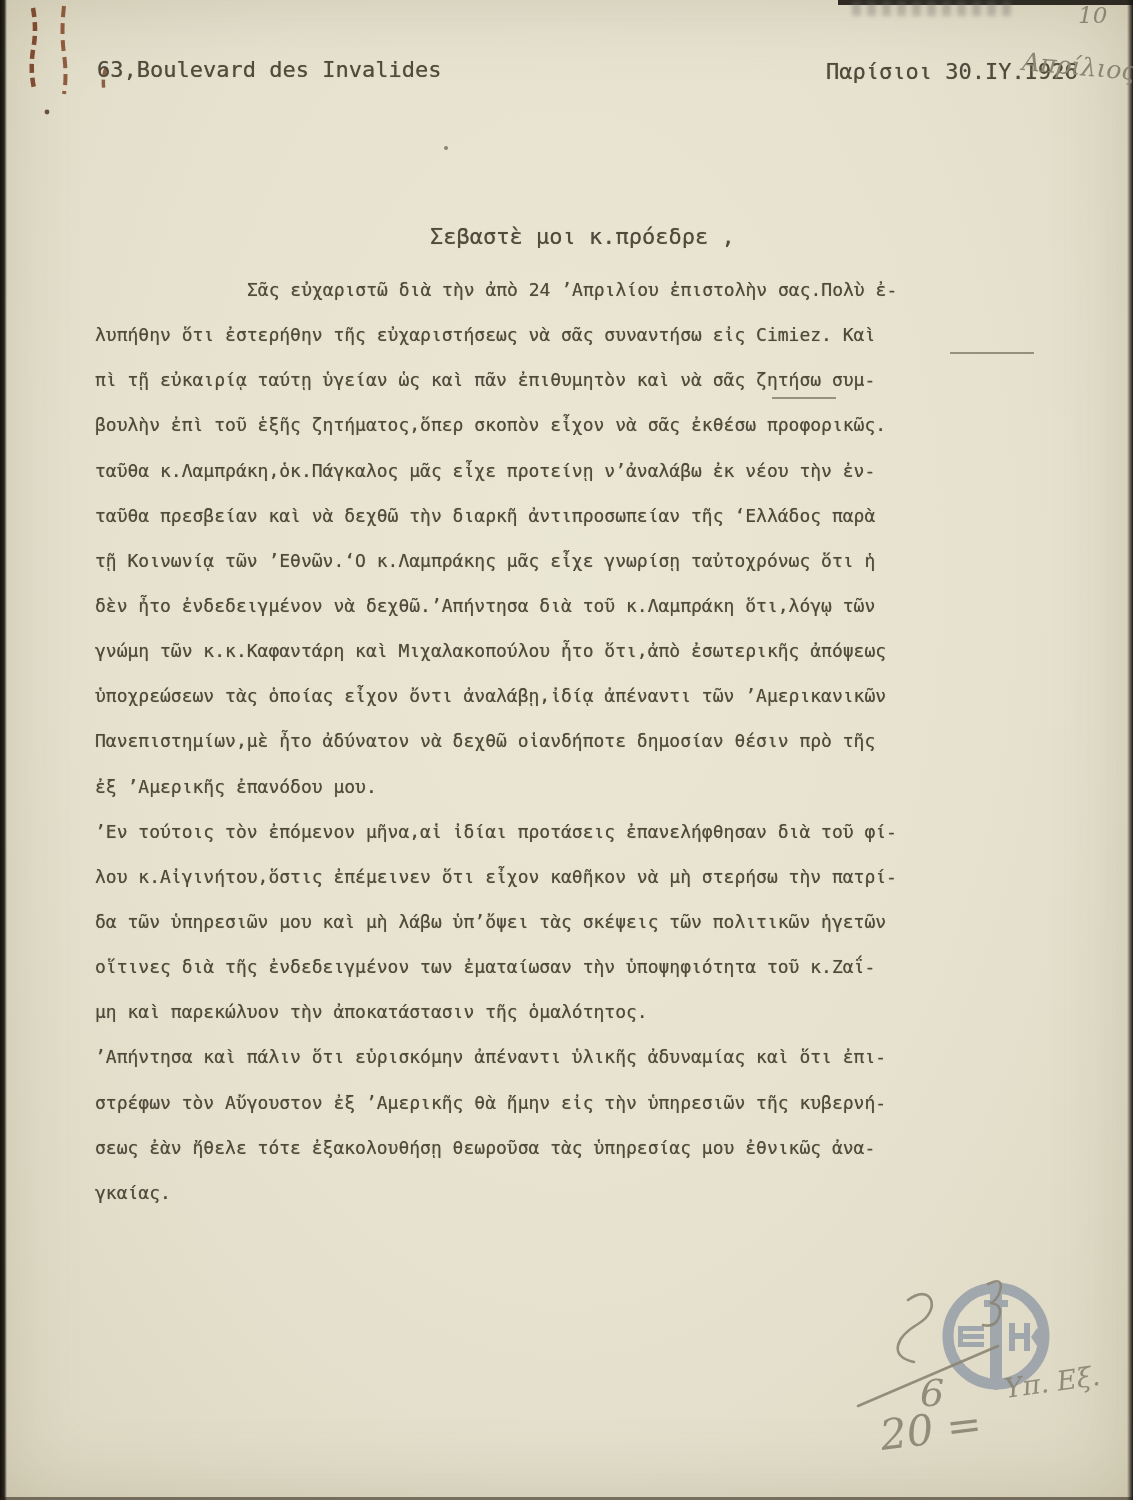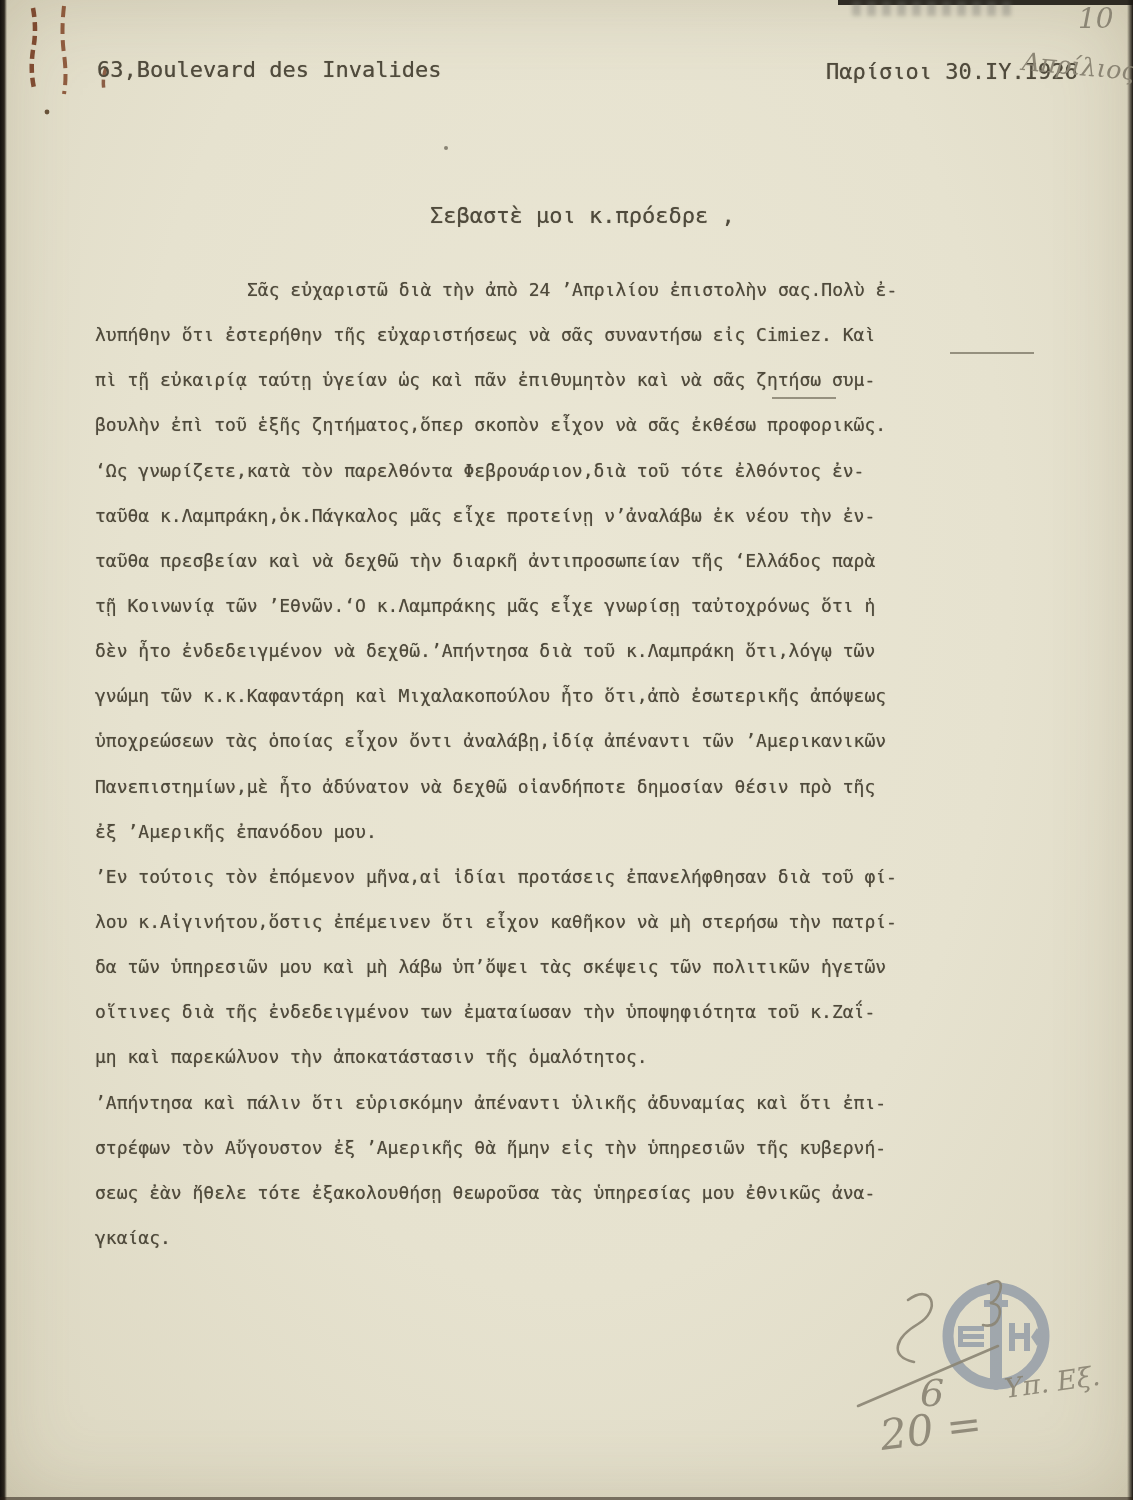--- a/index.html
+++ b/index.html
@@ -67,31 +67,30 @@
     <path d="M33,8 q4,22 0,42 q-3,20 1,38" stroke="#6e3318" stroke-width="4.5" fill="none" stroke-dasharray="9 5" opacity="0.85"></path>
     <path d="M64,6 q-3,26 0,48 q3,22 0,40" stroke="#7a3c1d" stroke-width="4" fill="none" stroke-dasharray="11 6" opacity="0.8"></path>
     <path d="M106,68 q-4,10 -2,22" stroke="#6e3318" stroke-width="3.5" fill="none" stroke-dasharray="8 4" opacity="0.75"></path>
     <circle cx="47" cy="112" r="2.4" fill="#4a3015" opacity="0.8"></circle>
   </svg>
   <div class="speck" style="left:444px;top:146px;width:4px;height:4px;opacity:.55;"></div>
 
   <div class="typed" style="left:97px;top:26px;">63,Boulevard des Invalides</div>
   <div class="typed" style="left:826px;top:28px;">Παρίσιοι 30.ΙΥ.Ι926</div>
 
-  <div class="pencil" style="left:1078px;top:2px;font-size:28px;">10</div>
+  <div class="pencil" style="left:1078px;top:2px;font-size:23px;">10</div>
   <div class="pencil" style="left:1022px;top:52px;font-size:25px;transform:rotate(5deg);">Απρίλιος</div>
 
-  <div class="typed" style="left:430px;top:172px;">Σεβαστὲ μοι κ.πρόεδρε ,</div>
+  <div class="typed" style="left:430px;top:193px;">Σεβαστὲ μοι κ.πρόεδρε ,</div>
 
   <div class="body-block">
     <div class="line indent">Σᾶς εὐχαριστῶ διὰ τὴν ἀπὸ 24 ’Απριλίου ἐπιστολὴν σας.Πολὺ ἐ-</div>
     <div class="line">λυπήθην ὅτι ἐστερήθην τῆς εὐχαριστήσεως νὰ σᾶς συναντήσω εἰς Cimiez. Καὶ</div>
     <div class="line">πὶ τῇ εὐκαιρίᾳ ταύτῃ ὑγείαν ὡς καὶ πᾶν ἐπιθυμητὸν καὶ νὰ σᾶς ζητήσω συμ-</div>
     <div class="line">βουλὴν ἐπὶ τοῦ ἑξῆς ζητήματος,ὅπερ σκοπὸν εἶχον νὰ σᾶς ἐκθέσω προφορικῶς.</div>
-    <div class="line">‘Ως γνωρίζετε,κατὰ τὸν παρελθόντα Φεβρουάριον,διὰ τοῦ τότε ἐλθόντος ἐν-</div>
     <div class="line">ταῦθα κ.Λαμπράκη,ὁκ.Πάγκαλος μᾶς εἶχε προτείνῃ ν’ἀναλάβω ἐκ νέου τὴν ἐν-</div>
     <div class="line">ταῦθα πρεσβείαν καὶ νὰ δεχθῶ τὴν διαρκῆ ἀντιπροσωπείαν τῆς ‘Ελλάδος παρὰ</div>
     <div class="line">τῇ Κοινωνίᾳ τῶν ’Εθνῶν.‘Ο κ.Λαμπράκης μᾶς εἶχε γνωρίσῃ ταὐτοχρόνως ὅτι ἡ</div>
     <div class="line">δὲν ἦτο ἐνδεδειγμένον νὰ δεχθῶ.’Απήντησα διὰ τοῦ κ.Λαμπράκη ὅτι,λόγῳ τῶν</div>
     <div class="line">γνώμη τῶν κ.κ.Καφαντάρη καὶ Μιχαλακοπούλου ἦτο ὅτι,ἀπὸ ἐσωτερικῆς ἀπόψεως</div>
     <div class="line">ὑποχρεώσεων τὰς ὁποίας εἶχον ὄντι ἀναλάβῃ,ἰδίᾳ ἀπέναντι τῶν ’Αμερικανικῶν</div>
     <div class="line">Πανεπιστημίων,μὲ ἦτο ἀδύνατον νὰ δεχθῶ οἱανδήποτε δημοσίαν θέσιν πρὸ τῆς</div>
     <div class="line">ἐξ ’Αμερικῆς ἐπανόδου μου.</div>
     <div class="line">’Εν τούτοις τὸν ἐπόμενον μῆνα,αἱ ἰδίαι προτάσεις ἐπανελήφθησαν διὰ τοῦ φί-</div>
     <div class="line">λου κ.Αἰγινήτου,ὅστις ἐπέμεινεν ὅτι εἶχον καθῆκον νὰ μὴ στερήσω τὴν πατρί-</div>

